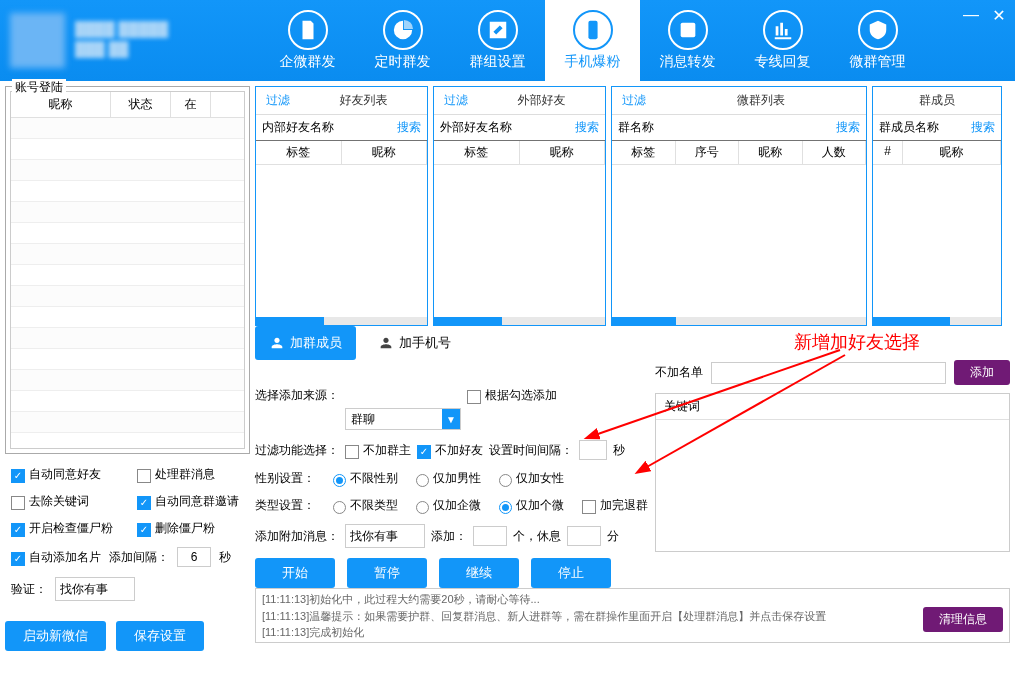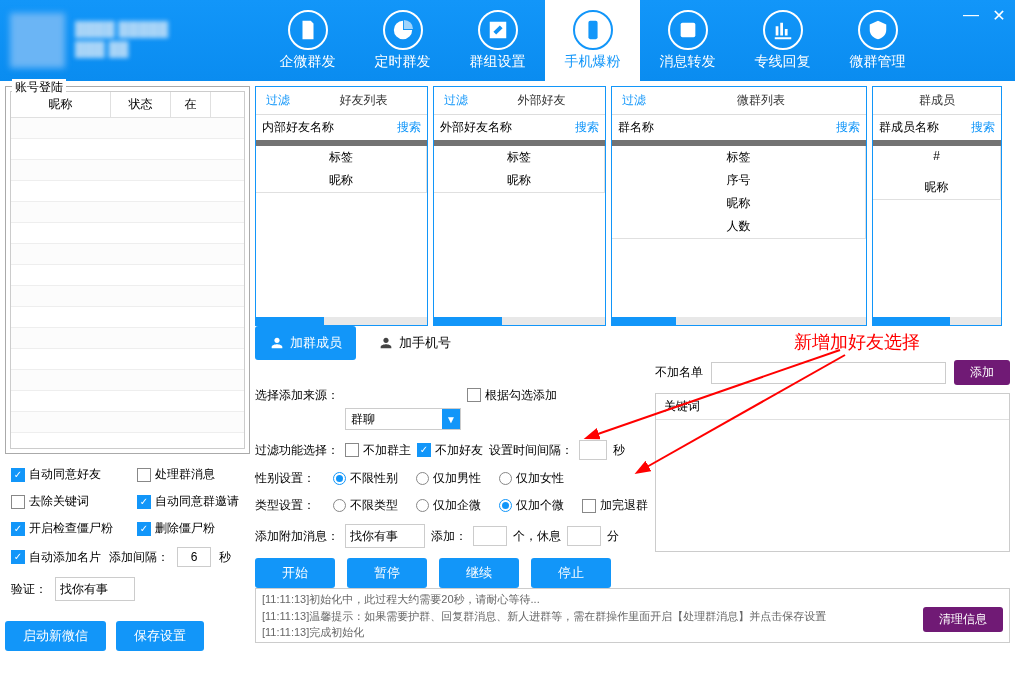--- a/index.html
+++ b/index.html
@@ -33,21 +33,21 @@
 .acc-head { display: flex; background: #fff; border-bottom: 1px solid #e0e0e0; font-size: 12px; }
 .acc-head > div { padding: 4px 6px; border-right: 1px solid #e0e0e0; text-align: center; }
 .acc-rows { height: 330px; overflow-y: auto; }
 .acc-row { height: 21px; border-bottom: 1px solid #eee; }
 .acc-row:nth-child(odd) { background: #fcfcfc; }
 .opts { padding: 6px; font-size: 12px; }
 .opt-row { display: flex; align-items: center; margin-bottom: 10px; gap: 8px; }
 .chk { width: 14px; height: 14px; border: 1px solid #888; display: inline-flex; align-items: center; justify-content: center; cursor: pointer; flex-shrink: 0; }
 .chk.on { background: #1296f9; border-color: #1296f9; color: #fff; }
 .chk.on::after { content: "✓"; font-size: 10px; line-height: 1; }
-.opt-label { display: flex; align-items: center; gap: 4px; white-space: nowrap; }
+.opt-label { display: flex; align-items: flex-end; gap: 4px; white-space: nowrap; }
 .num-input { width: 34px; height: 20px; border: 1px solid #ccc; text-align: center; font-size: 12px; }
 .txt-input { height: 24px; border: 1px solid #ccc; padding: 0 4px; font-size: 12px; }
 .bottom-btns { display: flex; gap: 10px; padding: 4px 0; }
 .btn-blue { background: #1296f9; color: #fff; border: none; border-radius: 3px; padding: 6px 18px; font-size: 13px; cursor: pointer; }
 
 
 .content { flex: 1; display: flex; flex-direction: column; }
 
 
 .four-cols { display: flex; gap: 5px; height: 240px; }
@@ -55,21 +55,21 @@
 .col-panel:nth-child(1) { width: 173px; }
 .col-panel:nth-child(2) { width: 173px; }
 .col-panel:nth-child(3) { width: 256px; }
 .col-panel:nth-child(4) { width: 130px; }
 .col-tabs { display: flex; border-bottom: 1px solid #ddd; }
 .col-tab { padding: 5px 10px; cursor: pointer; color: #1296f9; }
 .col-tab.plain { color: #333; flex: 1; text-align: center; }
 .search-row { display: flex; padding: 4px 6px; align-items: center; justify-content: space-between; }
 .search-label { font-size: 12px; }
 .search-link { color: #1296f9; cursor: pointer; }
-.col-head { display: flex; border-top: 6px solid #737373; border-bottom: 1px solid #e0e0e0; font-size: 12px; flex-direction: column; }
+.col-head { display: flex; border-top: 1px solid #737373; border-bottom: 1px solid #e0e0e0; font-size: 12px; }
 .col-head > div { padding: 3px 6px; border-right: 1px solid #e0e0e0; text-align: center; flex: 1; }
 .col-body { flex: 1; }
 .col-scroll { height: 8px; background: #e8e8e8; display: flex; }
 .col-thumb { background: #1296f9; height: 100%; }
 
 
 .form-tabs { display: flex; gap: 8px; }
 .ftab { padding: 8px 14px; font-size: 13px; display: flex; align-items: center; gap: 5px; cursor: pointer; border-radius: 3px; }
 .ftab.active { background: #1296f9; color: #fff; }
 .ftab-icon { width: 16px; height: 16px; }

